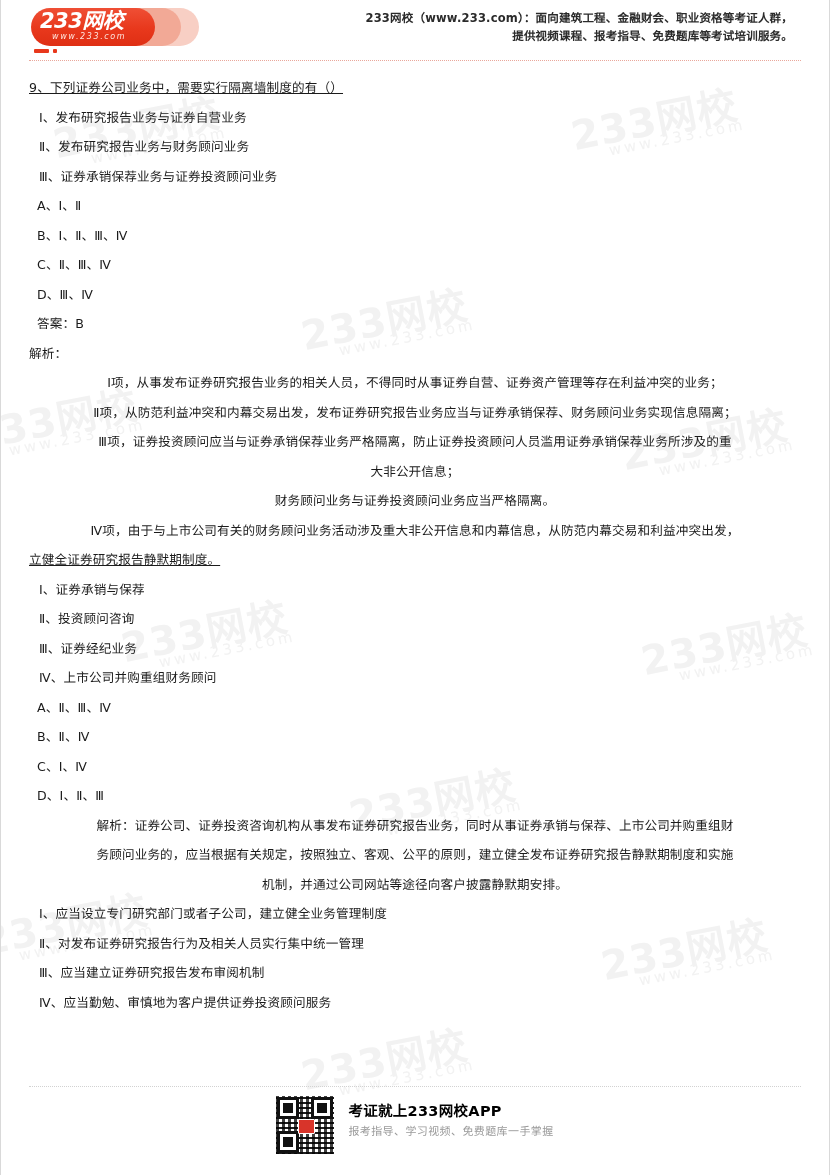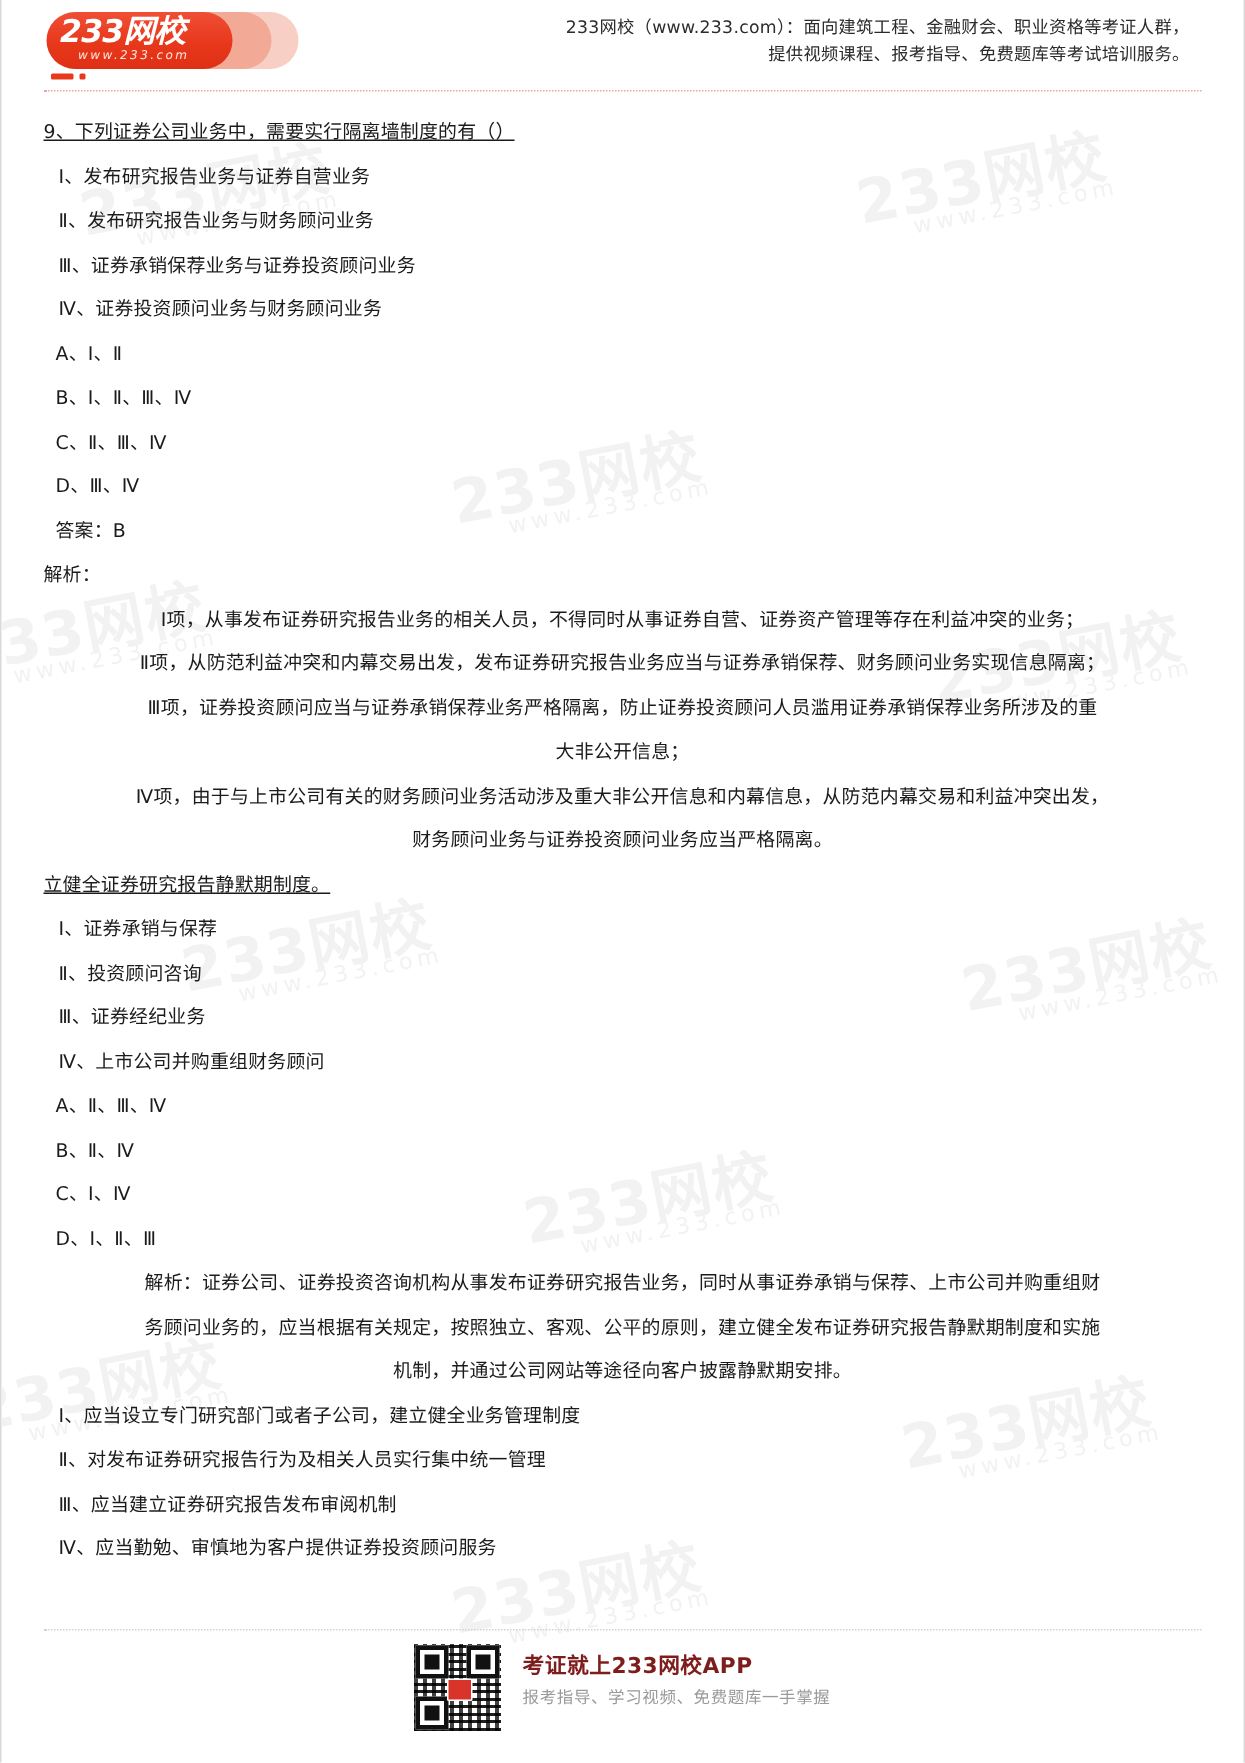--- a/index.html
+++ b/index.html
@@ -133,21 +133,21 @@
   .header-tag {
     flex: 1;
     text-align: right;
     padding-top: 9px;
     padding-right: 6px;
     font-size: 11.5px;
     line-height: 18px;
     color: #2b2b2b;
     letter-spacing: 0.2px;
   }
-  .header-tag div { white-space: nowrap; }
+  .header-tag div { white-space: nowrap; font-weight: bold; }
 
   .rule-top {
     position: relative;
     z-index: 3;
     margin: 2px 28px 0 28px;
     border-top: 1px dotted #e9a79b;
     height: 0;
   }
 
   
@@ -229,21 +229,21 @@
     background: #d8342a;
     border: 1px solid #fff;
     border-radius: 1px;
   }
   .footer-text {
     padding-top: 4px;
   }
   .footer-title {
     font-size: 14.5px;
     font-weight: bold;
-    color: #7f1d1d;
+    color: #000000;
     line-height: 22px;
     letter-spacing: 0.3px;
   }
   .footer-sub {
     font-size: 11px;
     color: #9a9a9a;
     line-height: 20px;
     letter-spacing: 0.4px;
     text-align: center;
   }
@@ -320,33 +320,32 @@
   </div>
   <div class="rule-top"></div>
 
   <div class="content">
 
     <div>
       <p class="q-stem">9、下列证券公司业务中，需要实行隔离墙制度的有（）</p>
       <p class="q-item">Ⅰ、发布研究报告业务与证券自营业务</p>
       <p class="q-item">Ⅱ、发布研究报告业务与财务顾问业务</p>
       <p class="q-item">Ⅲ、证券承销保荐业务与证券投资顾问业务</p>
-      <p class="q-item">Ⅳ、证券投资顾问业务与财务顾问业务</p>
       <p class="q-opt">A、Ⅰ、Ⅱ</p>
       <p class="q-opt">B、Ⅰ、Ⅱ、Ⅲ、Ⅳ</p>
       <p class="q-opt">C、Ⅱ、Ⅲ、Ⅳ</p>
       <p class="q-opt">D、Ⅲ、Ⅳ</p>
       <p class="q-ans">答案：B</p>
       <p class="q-exp">解析：</p>
       <p class="q-exp-line">Ⅰ项，从事发布证券研究报告业务的相关人员，不得同时从事证券自营、证券资产管理等存在利益冲突的业务；</p>
       <p class="q-exp-line">Ⅱ项，从防范利益冲突和内幕交易出发，发布证券研究报告业务应当与证券承销保荐、财务顾问业务实现信息隔离；</p>
       <p class="q-exp-line">Ⅲ项，证券投资顾问应当与证券承销保荐业务严格隔离，防止证券投资顾问人员滥用证券承销保荐业务所涉及的重</p>
       <p class="q-exp-line">大非公开信息；</p>
+      <p class="q-exp-line">财务顾问业务与证券投资顾问业务应当严格隔离。</p>
       <p class="q-exp-line">Ⅳ项，由于与上市公司有关的财务顾问业务活动涉及重大非公开信息和内幕信息，从防范内幕交易和利益冲突出发，</p>
-      <p class="q-exp-line">财务顾问业务与证券投资顾问业务应当严格隔离。</p>
     </div>
 
     <div>
       <p class="q-stem">立健全证券研究报告静默期制度。</p>
       <p class="q-item">Ⅰ、证券承销与保荐</p>
       <p class="q-item">Ⅱ、投资顾问咨询</p>
       <p class="q-item">Ⅲ、证券经纪业务</p>
       <p class="q-item">Ⅳ、上市公司并购重组财务顾问</p>
       <p class="q-opt">A、Ⅱ、Ⅲ、Ⅳ</p>
       <p class="q-opt">B、Ⅱ、Ⅳ</p>

